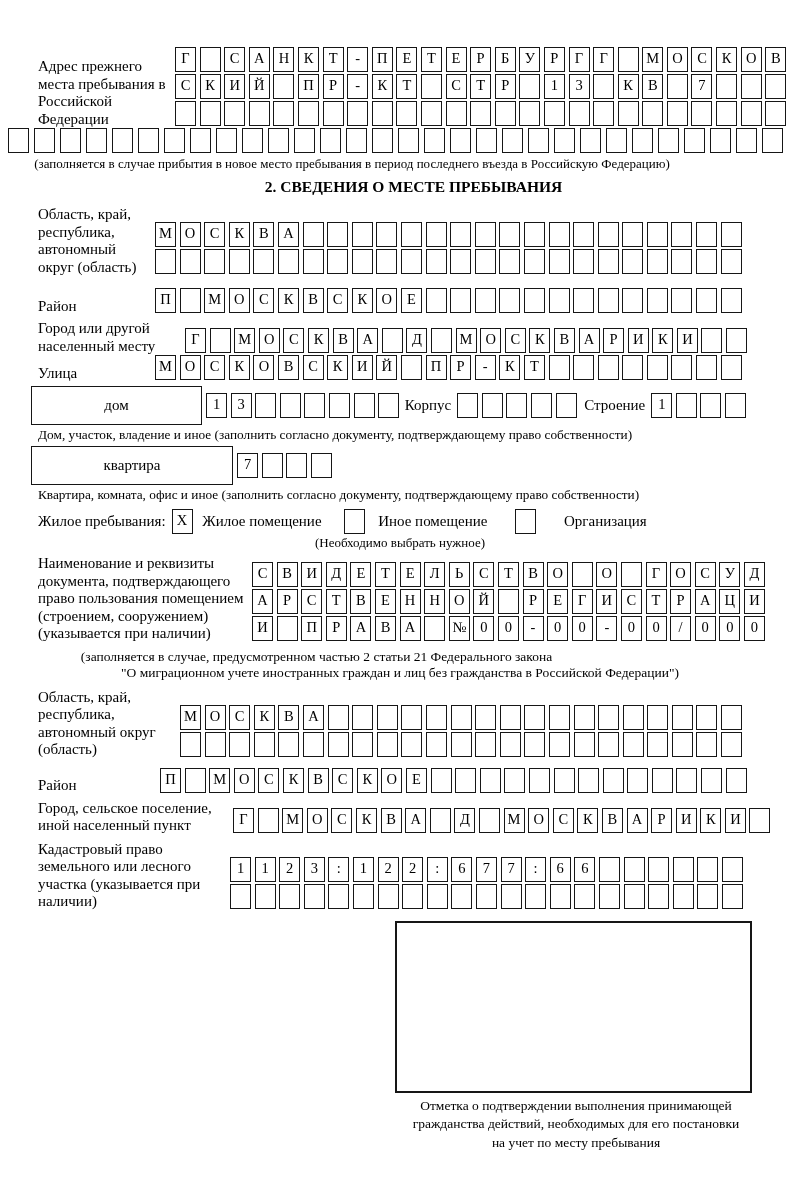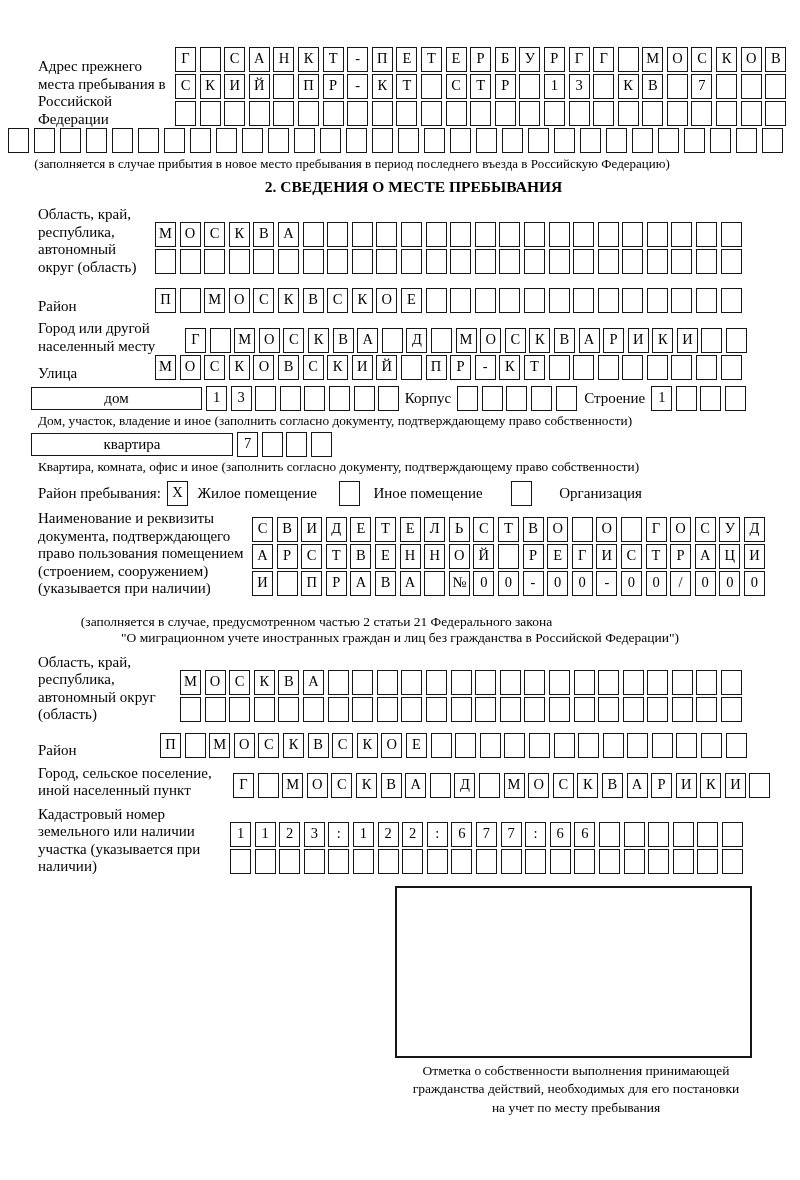--- a/index.html
+++ b/index.html
@@ -19,21 +19,21 @@
     width:21px; height:25px; border:1.5px solid #161616;
     margin-right:3.6px; font-size:14.5px; line-height:21px;
     text-align:center; vertical-align:top; overflow:hidden;
   }
   .wide .cell { margin-right:5px; }
   .center { text-align:center; }
   .note { font-size:13px; line-height:16px; }
   .sect-title { font-weight:bold; font-size:15.5px; line-height:18px;padding-left:27px; }
   .caption { font-size:13.3px; line-height:15.5px; margin-top:2px; }
   .boxlabel {
-    flex:0 0 auto; height:23px; border:1.5px solid #161616;
+    flex:0 0 auto; height:39px; border:1.5px solid #161616;
     display:flex; align-items:center; justify-content:center;
     font-size:15px;
   }
   .mark-box { border:2px solid #161616; background:#fff; }
   .mark-caption { font-size:13.5px; line-height:18.5px; text-align:center; }
 </style>
 </head>
 <body>
 
 <div class="page">
@@ -343,28 +343,29 @@
     <div class="cellrow" style="margin:0 0 0 4px">
         <span class="cell">7</span>
         <span class="cell"></span>
         <span class="cell"></span>
         <span class="cell"></span>
       </div>
   </div>
   <div class="caption">Квартира, комната, офис и иное (заполнить согласно документу, подтверждающему право собственности)</div>
 
   <div class="frow" style="margin-top:7px;align-items:center">
-    <div class="lbl" style="padding-top:0">Район пребывания:</div>
+    <div class="lbl" style="padding-top:0">Жилое пребывания:</div>
     <span class="cell" style="margin-left:6px">X</span>
     <div class="lbl" style="padding-top:0;margin-left:6px">Жилое помещение</div>
     <span class="cell" style="margin-left:22px"></span>
     <div class="lbl" style="padding-top:0;margin-left:10px">Иное помещение</div>
     <span class="cell" style="margin-left:28px"></span>
     <div class="lbl" style="padding-top:0;margin-left:24px">Организация</div>
   </div>
+  <div class="center note" style="margin-left:-38px;width:800px;margin-top:1px">(Необходимо выбрать нужное)</div>
 
   <div class="frow" style="margin-top:1px">
     <div class="lbl" style="width:214px">Наименование и реквизиты документа, подтверждающего право пользования помещением (строением, сооружением) (указывается при наличии)</div>
     <div>
       <div class="cellrow">
           <span class="cell">С</span>
           <span class="cell">В</span>
           <span class="cell">И</span>
           <span class="cell">Д</span>
           <span class="cell">Е</span>
@@ -427,21 +428,21 @@
           <span class="cell">0</span>
           <span class="cell">0</span>
           <span class="cell">/</span>
           <span class="cell">0</span>
           <span class="cell">0</span>
           <span class="cell">0</span>
         </div>
     </div>
   </div>
 
-  <div class="center note" style="margin-left:-38px;width:633px;margin-top:16px;font-size:13.5px">(заполняется в случае, предусмотренном частью 2 статьи 21 Федерального закона</div>
+  <div class="center note" style="margin-left:-38px;width:633px;margin-top:6px;font-size:13.5px">(заполняется в случае, предусмотренном частью 2 статьи 21 Федерального закона</div>
   <div class="center note" style="margin-left:-38px;width:800px;font-size:13.5px">"О миграционном учете иностранных граждан и лиц без гражданства в Российской Федерации")</div>
 
   <div class="frow" style="margin-top:5px">
     <div class="lbl" style="width:142px">Область, край, республика, автономный округ (область)</div>
     <div>
       <div class="cellrow">
           <span class="cell">М</span>
           <span class="cell">О</span>
           <span class="cell">С</span>
           <span class="cell">К</span>
@@ -545,21 +546,21 @@
         <span class="cell">А</span>
         <span class="cell">Р</span>
         <span class="cell">И</span>
         <span class="cell">К</span>
         <span class="cell">И</span>
         <span class="cell"></span>
       </div>
   </div>
 
   <div class="frow" style="margin-top:3px">
-    <div class="lbl" style="width:192px">Кадастровый номер земельного или наличии участка (указывается при наличии)</div>
+    <div class="lbl" style="width:192px">Кадастровый право земельного или лесного участка (указывается при наличии)</div>
     <div>
       <div class="cellrow">
           <span class="cell">1</span>
           <span class="cell">1</span>
           <span class="cell">2</span>
           <span class="cell">3</span>
           <span class="cell">:</span>
           <span class="cell">1</span>
           <span class="cell">2</span>
           <span class="cell">2</span>
@@ -598,18 +599,18 @@
           <span class="cell"></span>
           <span class="cell"></span>
           <span class="cell"></span>
           <span class="cell"></span>
         </div>
     </div>
   </div>
 
   <div class="mark-box" style="width:357px;height:172px;margin-left:357px;margin-top:10px"></div>
   <div class="mark-caption" style="width:440px;margin-left:318px;margin-top:4px">
-    <div>Отметка о собственности выполнения принимающей</div>
+    <div>Отметка о подтверждении выполнения принимающей</div>
     <div>гражданства действий, необходимых для его постановки</div>
     <div>на учет по месту пребывания</div>
   </div>
 
 </div>
 
 </body></html>

